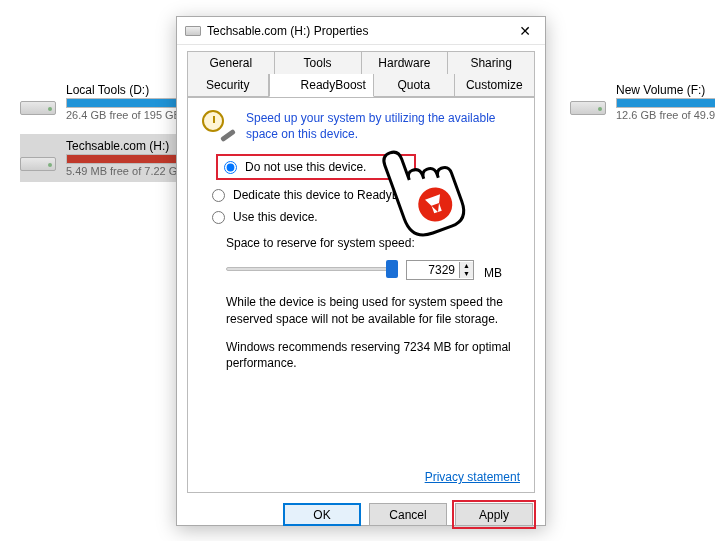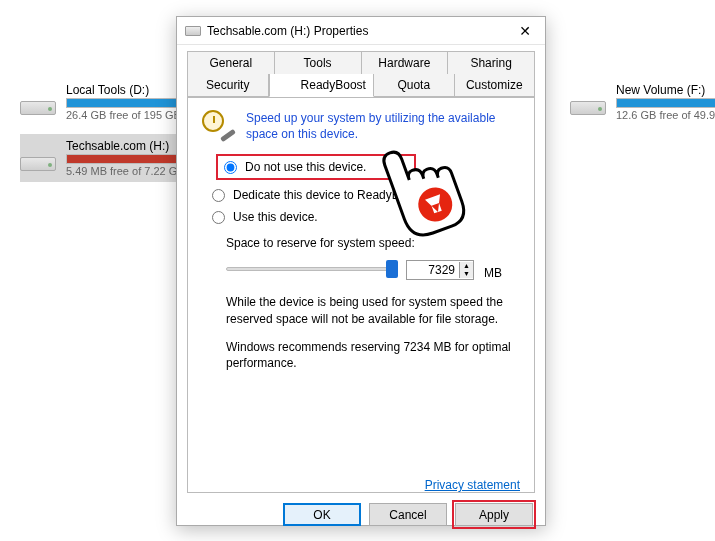--- a/index.html
+++ b/index.html
@@ -56,21 +56,21 @@
 .slider { position:relative; width: 170px; height: 22px; }
 .slider .track { position:absolute; top:9px; left:0; right:0; height:4px; background:#ddd; border:1px solid #bbb; border-radius:2px; }
 .slider .thumb { position:absolute; top:2px; left: 160px; width:12px; height:18px; background:#1a6fd6; border-radius:2px; }
 .spin { display:flex; align-items:center; border:1px solid #999; }
 .spin input { width:52px; text-align:right; border:none; padding:2px 4px; font-size:12px; }
 .spin .arrows { display:flex; flex-direction:column; border-left:1px solid #999; }
 .spin .arrows span { font-size:7px; line-height:8px; padding:0 3px; cursor:pointer; background:#eee; }
 .unit { color:#000; }
 
 .note { margin: 0 0 12px 24px; line-height:1.35; }
-.link { color:#0066cc; text-decoration:underline; position:absolute; right:14px; bottom:0; cursor:pointer; }
+.link { color:#0066cc; text-decoration:underline; position:absolute; right:14px; bottom:8px; cursor:pointer; }
 
 
 .btns { display:flex; justify-content:flex-end; gap:8px; padding: 10px 12px; }
 .btn { min-width:78px; height:23px; border:1px solid #adadad; background:#e1e1e1; cursor:pointer; }
 .btn.default { border:2px solid #0078d7; background:#e5f1fb; }
 .btn.hl { outline: 2px solid #d23; outline-offset: 1px; }
 
 
 .hand { position:absolute; left: 358px; top: 138px; width: 120px; height: 120px; pointer-events:none; }
 </style>

